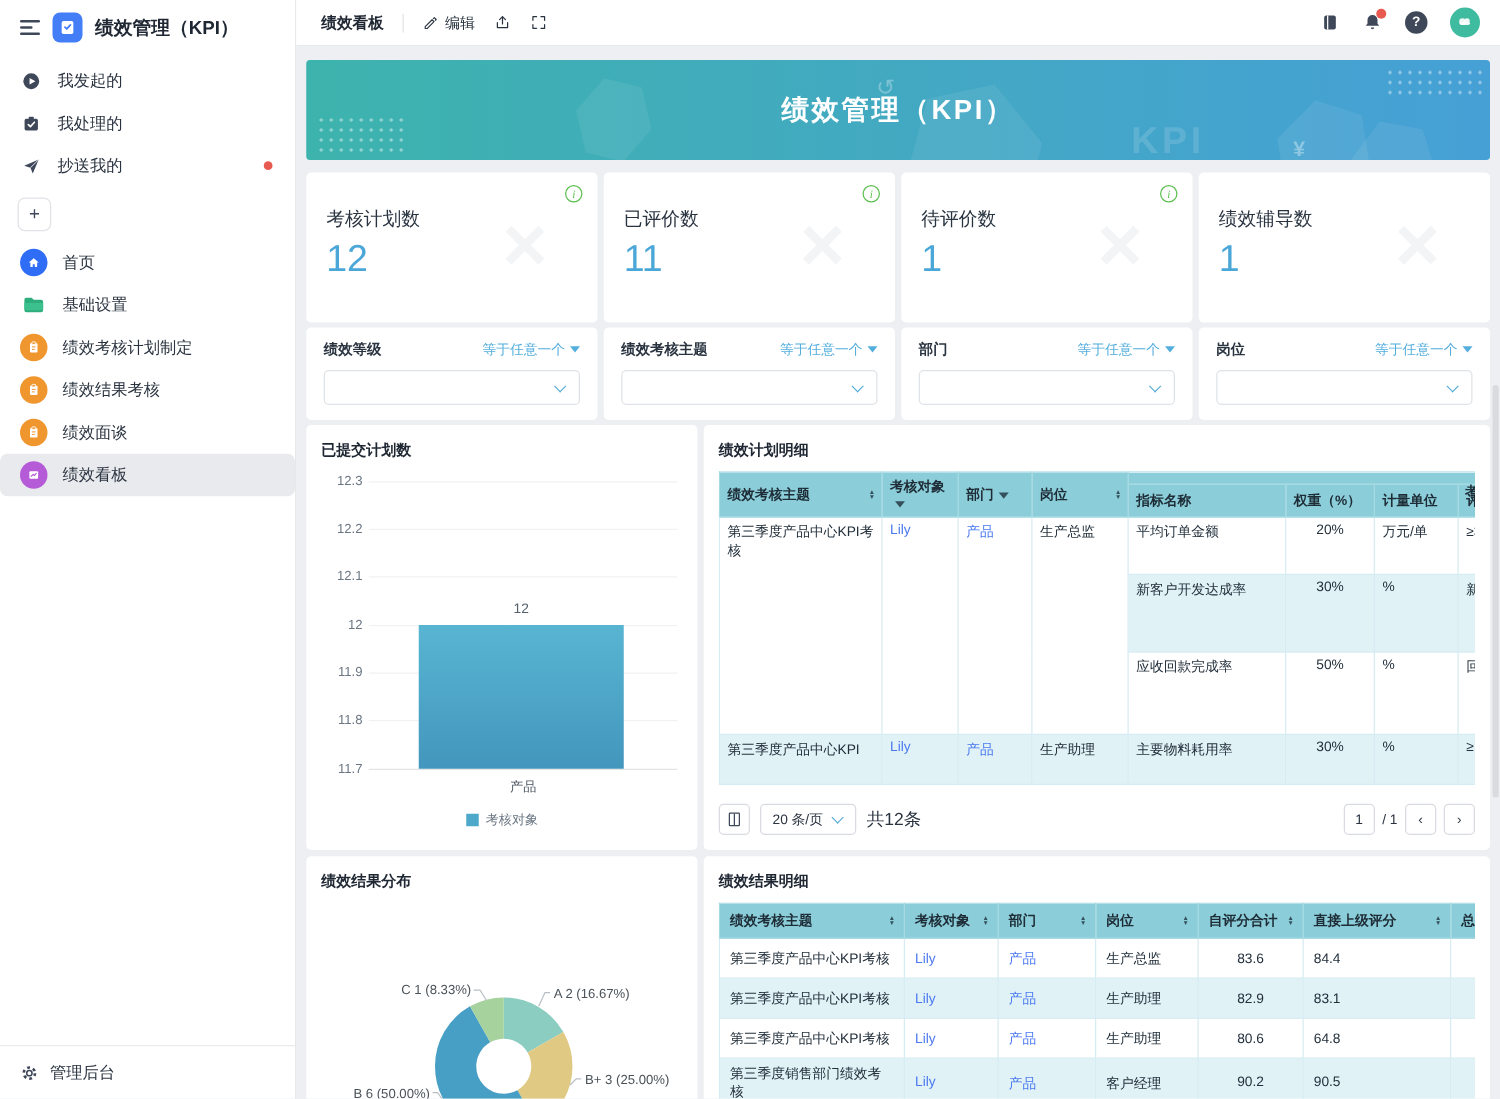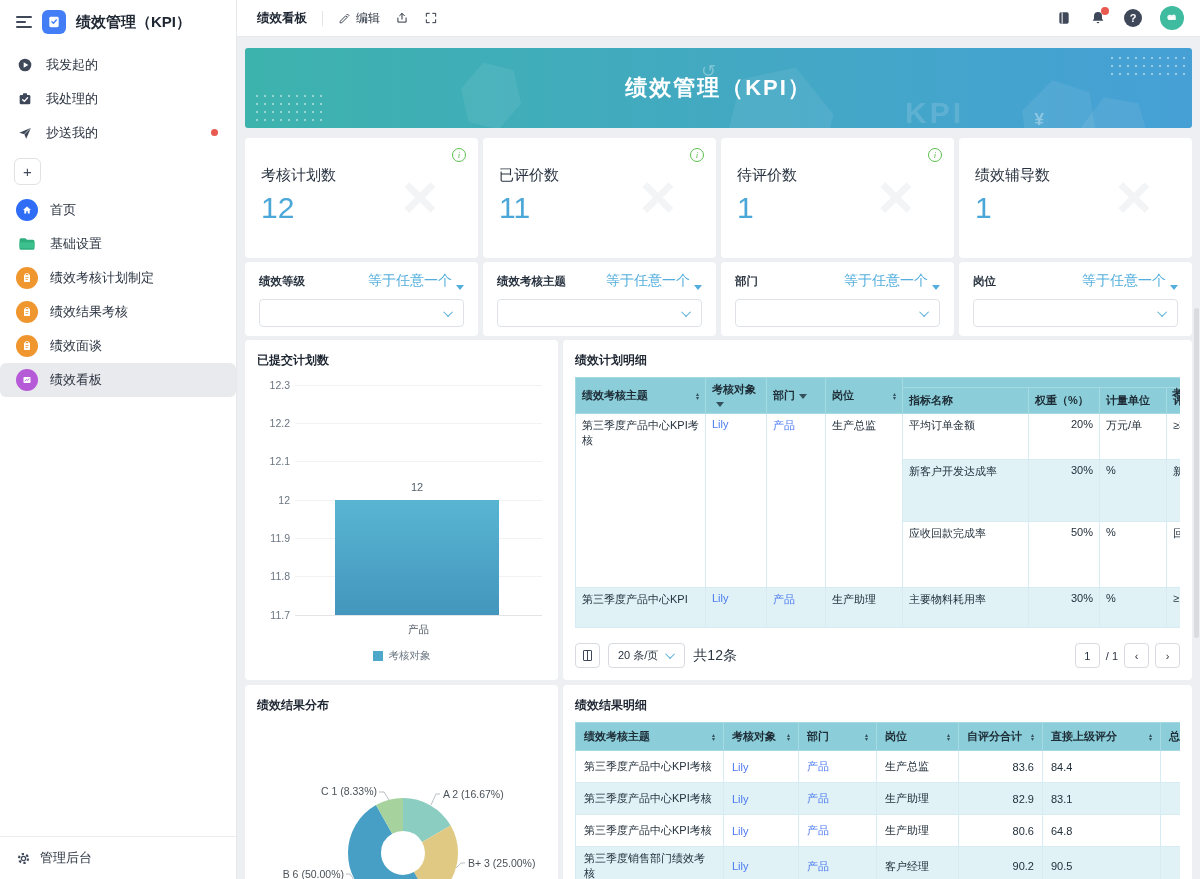--- a/index.html
+++ b/index.html
@@ -57,21 +57,21 @@
   .stat-label { font-size:15px; color:#2a3441; margin-top:14px; }
   .stat-value { font-size:30px; color:#4ba7d8; margin-top:6px; }
   .info-ic { position:absolute; top:10px; right:12px; width:14px; height:14px; border:1px solid #5bbf4e; border-radius:50%; color:#5bbf4e; font-size:9px; display:flex; align-items:center; justify-content:center; font-style:italic; font-family:"Liberation Serif",serif; }
   .stat-wm { position:absolute; right:40px; top:28px; font-size:62px; color:#f3f4f6; font-weight:bold; line-height:1; }
 
   
   .filter-grid { display:grid; grid-template-columns:repeat(4,1fr); gap:5px; margin-top:4px; }
   .filter-card { background:#fff; border-radius:4px; height:74px; padding:10px 14px; }
   .filter-top { display:flex; align-items:center; justify-content:space-between; }
   .filter-label { font-size:11.5px; color:#2a3441; font-weight:bold; }
-  .filter-op { font-size:14px; color:#53aedd; display:flex; align-items:flex-end; gap:4px; cursor:pointer;margin-left:19px; }
+  .filter-op { font-size:11px; color:#53aedd; display:flex; align-items:center; gap:4px; cursor:pointer;margin-left:19px; }
   .tri-down { width:0; height:0; border-left:4px solid transparent; border-right:4px solid transparent; border-top:5px solid #53aedd; }
   .filter-select { margin-top:9px; height:28px; border:1px solid #dfe3e7; border-radius:4px; display:flex; align-items:center; justify-content:flex-end; padding:0 10px; cursor:pointer; }
   .chev { width:7px; height:7px; border-left:1.5px solid #56aed6; border-bottom:1.5px solid #56aed6; transform:rotate(-45deg) translateY(-2px); }
 
   
   .charts-row { display:grid; grid-template-columns:313px 1fr; gap:5px; margin-top:4px; height:340px; }
   .bottom-row { display:grid; grid-template-columns:313px 1fr; gap:5px; margin-top:5px; height:340px; }
   .panel { background:#fff; border-radius:4px; padding:12px; position:relative; overflow:hidden; }
   .panel-title { font-size:12px; font-weight:bold; color:#1f2733; }
 
@@ -84,21 +84,21 @@
   .bar-val { position:absolute; left:78px; width:164px; top:108px; text-align:center; font-size:11px; color:#55606b; }
   .xtick { position:absolute; left:38px; right:4px; top:250px; text-align:center; font-size:10.5px; color:#4a5560; }
   .legend { position:absolute; left:0; right:0; top:276px; display:flex; align-items:center; justify-content:center; gap:6px; }
   .legend-sq { width:10px; height:10px; background:#4da8ca; }
   .legend-txt { font-size:10.5px; color:#6b7682; }
 
   
   table { border-collapse:collapse; table-layout:fixed; font-size:11px; }
   th,td { border:1px solid #d6ecf2; padding:4px 6px; text-align:left; vertical-align:top; font-weight:normal; word-break:break-all; }
   thead th { background:#8bced9; color:#1d2c36; font-weight:bold; border-color:#a6dae3; vertical-align:middle; }
-  td.num { text-align:right; }
+  td.num { text-align:center; }
   .lnk { color:#4b79f0; cursor:pointer; }
   .row-alt td { background:#e0f2f6; }
   .sort { display:inline-flex; flex-direction:column; line-height:4px; font-size:6px; color:#33505c; margin-left:4px; vertical-align:middle; }
   .fil { display:inline-block; margin-left:4px; width:0; height:0; border-left:4px solid transparent; border-right:4px solid transparent; border-top:5px solid #33505c; vertical-align:middle; }
   .th-flex { display:flex; align-items:center; justify-content:space-between; }
 
   .ptable-wrap { height:258px; overflow:hidden; margin-top:8px; }
   .ptable { width:771px; }
   .ptable .group-th { position:relative; }
   .ptable .group-lbl { position:absolute; left:269px; top:8px; white-space:nowrap; }

